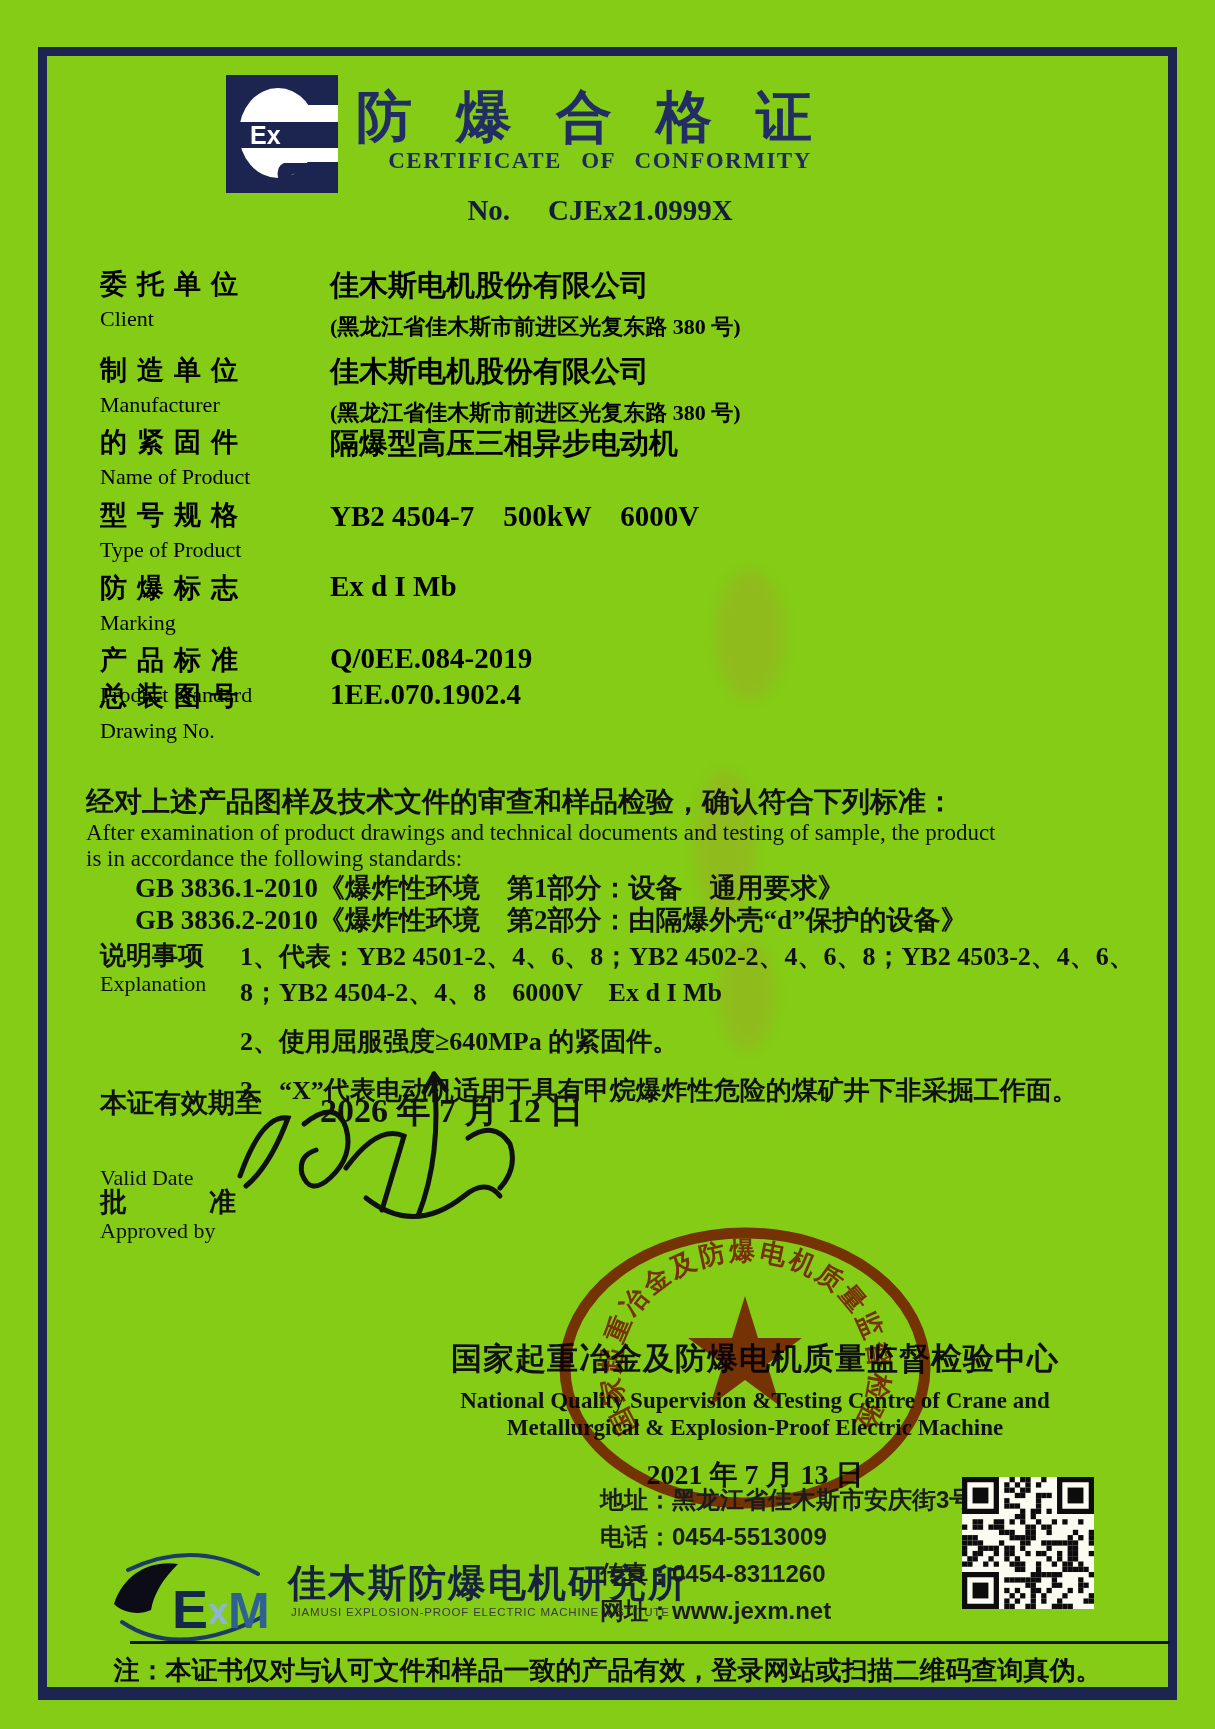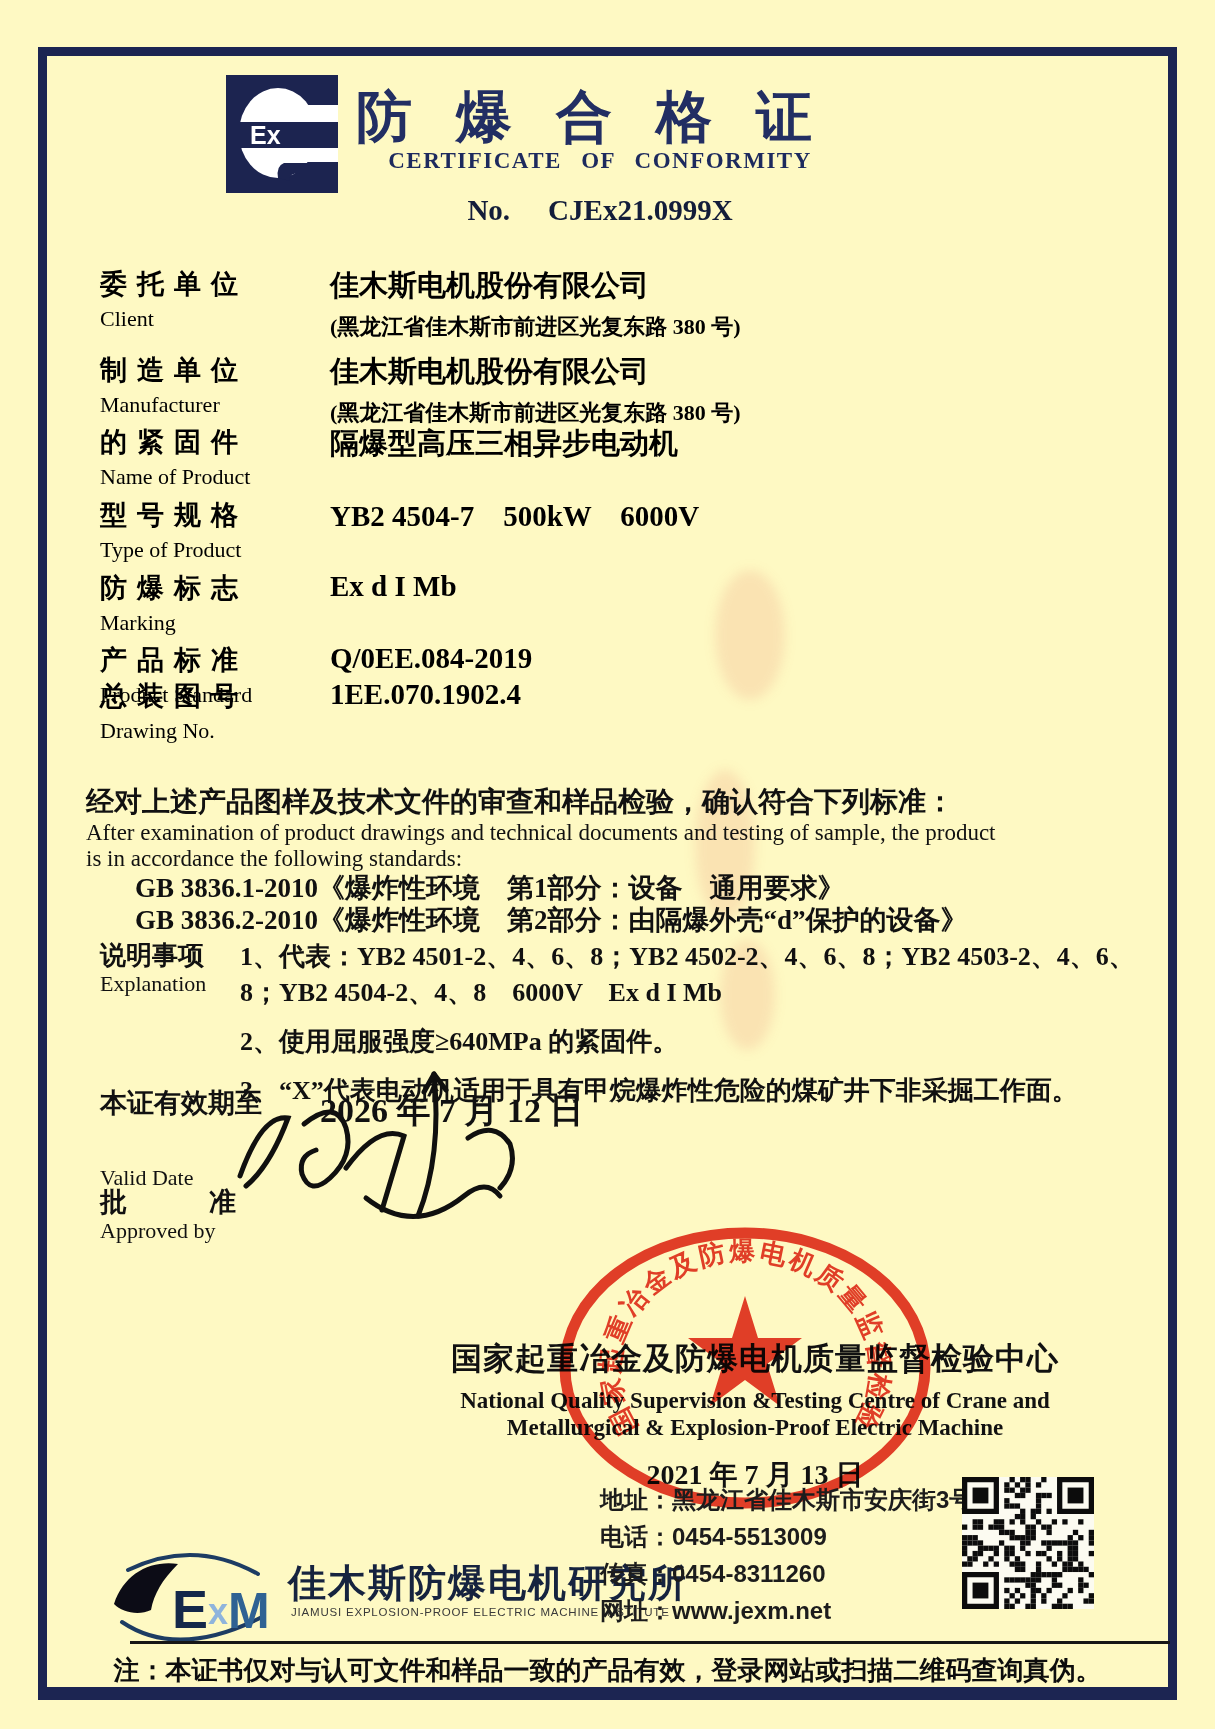--- a/index.html
+++ b/index.html
@@ -1,16 +1,16 @@
 <!DOCTYPE html>
 <html><head>
 <meta charset="utf-8">
 <style>
   html,body{margin:0;padding:0;background:#f4f2e6;}
-  .page{position:relative;width:1215px;height:1729px;background:#fef9c3;overflow:hidden;
+  .page{position:relative;width:1215px;height:1729px;background:#84cc16;overflow:hidden;
         font-family:"Liberation Serif",serif;color:#111;text-decoration:underline;}
   .frame{position:absolute;left:38px;top:47px;width:1139px;height:1653px;box-sizing:border-box;
          border:9px solid #1c2552;border-bottom-width:13px;}
   .abs{position:absolute;}
 
   
   .title-cn{left:312px;top:80px;width:540px;text-align:left;font-size:56px;font-weight:bold;
             color:#222e63;letter-spacing:44px;text-indent:44px;white-space:nowrap;}
   .title-en{left:330px;top:148px;width:540px;text-align:center;font-size:23px;font-weight:bold;
             color:#1d2a5e;letter-spacing:1.5px;word-spacing:12px;white-space:nowrap;}

